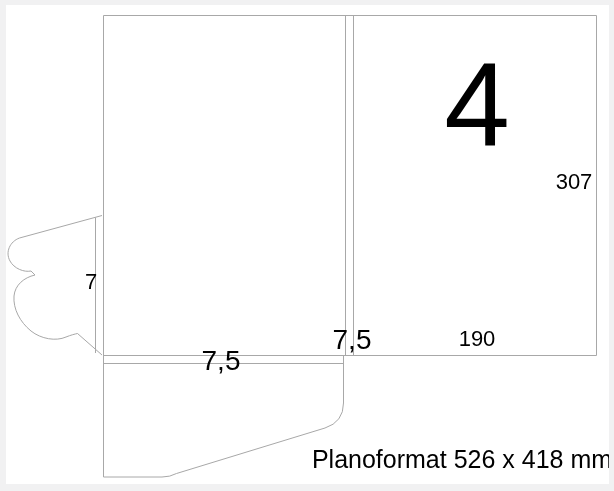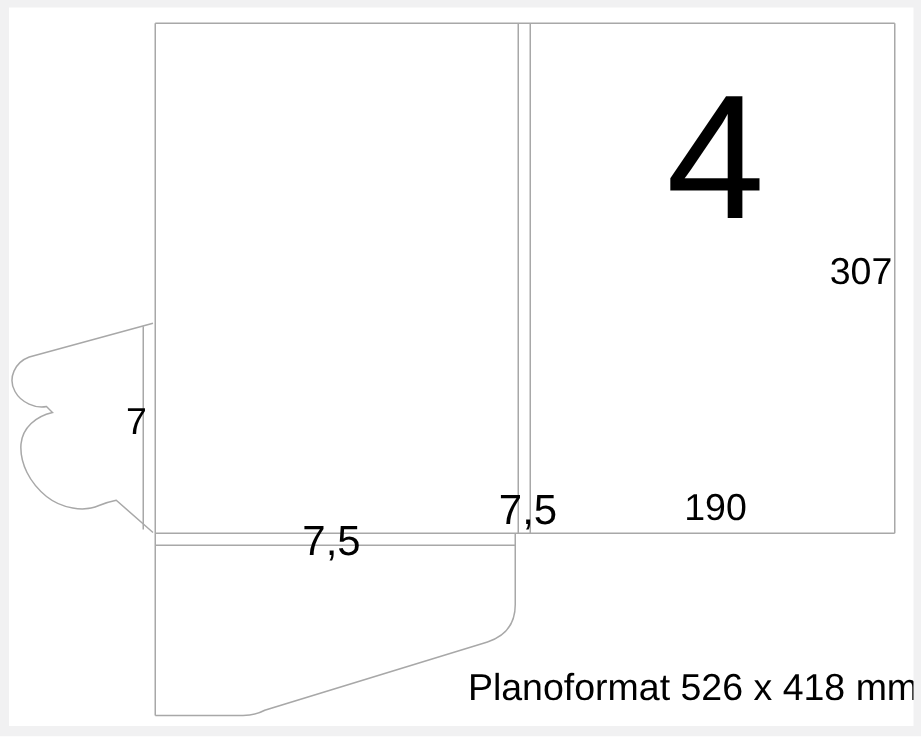--- a/index.html
+++ b/index.html
@@ -28,21 +28,21 @@
     height: 491px;
   }
   .dim-label {
     position: absolute;
     transform: translate(-50%, -50%);
     color: #000;
     white-space: nowrap;
     line-height: 1;
   }
   .lbl-panel-number { font-size: 118px; letter-spacing: 0; }
-  .lbl-small  { font-size: 25px; }
+  .lbl-small  { font-size: 22px; }
   .lbl-mid    { font-size: 28px; }
   .lbl-caption{ font-size: 25px; }
 </style>
 </head>
 <body>
 
 <div id="canvas" style="background: rgb(255, 255, 255);">
 
   <svg id="dieline-svg" viewBox="0 0 614 491">
     <g fill="none" stroke-width="1">

